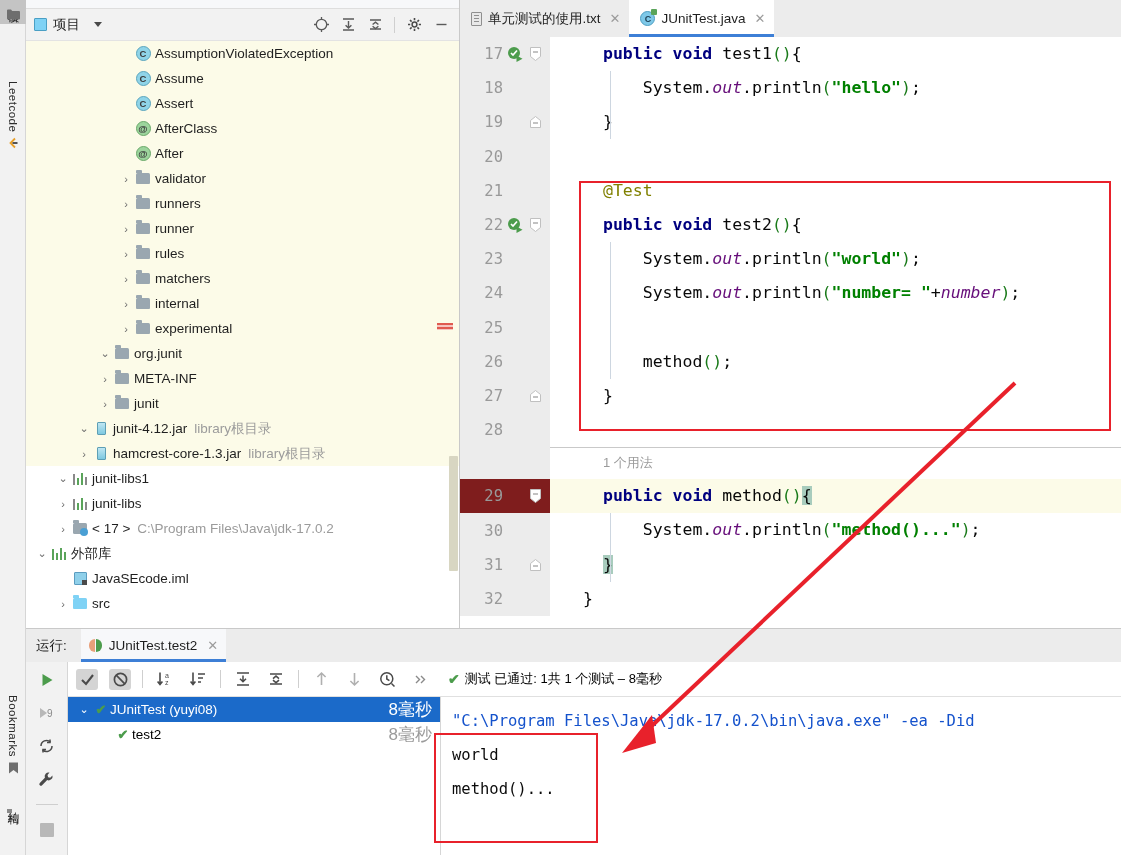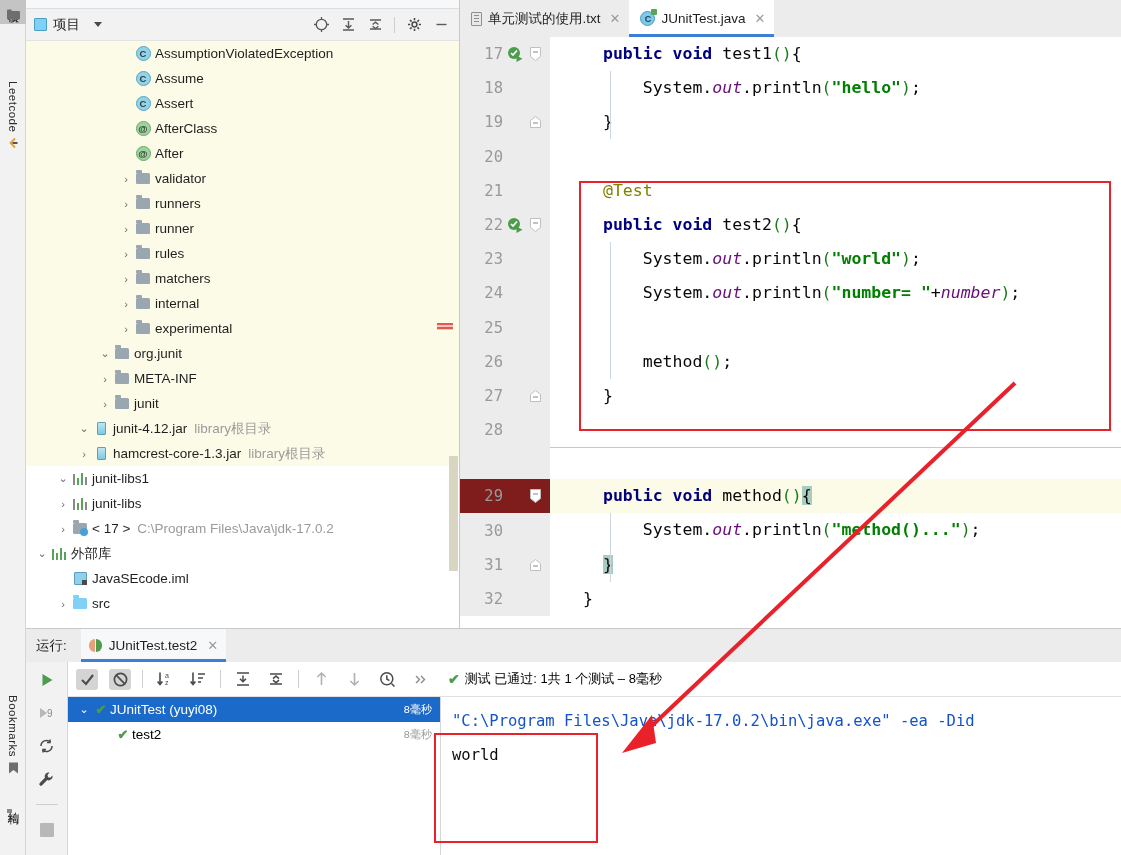--- a/index.html
+++ b/index.html
@@ -155,21 +155,21 @@
   .tt-ic { width: 22px; height: 21px; display: flex; align-items: center; justify-content: center; color: #4a4a4a; border-radius: 3px; }
   .tt-ic.pressed { background: #d4d4d4; }
   .tt-sep { width: 1px; height: 18px; background: #cfcfcf; }
   .tt-status { display: flex; align-items: center; gap: 5px; font-size: 13px; margin-left: 6px; white-space: nowrap; }
   .ok-check { color: #4c9c4c; font-size: 14px; font-weight: bold; }
 
   .run-split { flex: 1; display: flex; }
   .test-tree { width: 373px; border-right: 1px solid #d6d6d6; background: #fff; }
   .tt-row { height: 25px; display: flex; align-items: center; font-size: 13.5px; padding-left: 8px; }
   .tt-row.sel { background: #1b6ac9; color: #ffffff; }
-  .tt-row .dur { margin-left: auto; padding-right: 8px; font-size: 11px; color: #9b9b9b; font-family: Liberation Mono, monospace; }
+  .tt-row .dur { margin-left: auto; padding-right: 8px; font-size: 17px; color: #9b9b9b; }
   .tt-row.sel .dur { color: #ffffff; }
   .tt-arrow { width: 16px; text-align: center; font-size: 11px; }
   .tt-check { width: 18px; text-align: center; color: #4c9c4c; font-weight: bold; font-size: 13px; }
 
   .console { flex: 1; background: #ffffff; padding: 7px 0 0 11px; overflow: hidden; }
   .cons-line { font-family: "DejaVu Sans Mono", monospace; font-size: 15.5px; color: #0b0b0b; white-space: pre; line-height: 34px; }
   .cons-line.blue { color: #1452cc; }
 
   .cons-redbox { position: absolute; border: 2px solid #e8212b; pointer-events: none; }
 </style>
@@ -605,20 +605,21 @@
           <div class="gutter">
             <span class="lnum">28</span>
             <span class="run-ic"></span>
             <span class="fold"></span>
           </div>
           <div class="ctext" style="">&nbsp;</div>
         </div>
         <div style="position: relative; height: 32px;">
           <div class="gutter" style="height:32px"></div>
           <div class="sep-line" style="top:0"></div>
+          <div class="usage-hint" style="margin-left:90px;padding-left:53px;line-height:32px">1 个用法</div>
         </div>
         <div class="cline hl">
           <div class="gutter">
             <span class="lnum">29</span>
             <span class="run-ic"></span>
             <span class="fold">
               <svg width="11" height="14" viewBox="0 0 11 14">
                 <path d="M.5 .5h10v9l-5 4-5-4z" fill="#fff" stroke="#c0c0c0"></path>
                 <path d="M3 5h5" stroke="#9a9a9a" stroke-width="1.2"></path>
               </svg>
@@ -785,20 +786,21 @@
                 <span style="display:inline-block;width:22px"></span>
                 <span class="tt-arrow"></span>
                 <span class="tt-check">✔</span>
                 <span>test2</span>
                 <span class="dur">8毫秒</span>
               </div>
             </div>
           <div class="console" id="console-host">
               <div class="cons-line blue">"C:\Program Files\Java\jdk-17.0.2\bin\java.exe" -ea -Did</div>
               <div class="cons-line">world</div>
+              <div class="cons-line">method()...</div>
             </div>
         </div>
       </div>
     </div>
   </div>
 
   <div class="red-box" style="left:579px; top:181px; width:532px; height:250px;"></div>
   <div class="cons-redbox" style="left:434px; top:733px; width:164px; height:110px;"></div>
   <svg class="red-arrow" style="left:600px; top:375px;" width="430" height="380" viewBox="0 0 430 380">
     <line x1="415" y1="8" x2="40" y2="362" stroke="#e8212b" stroke-width="4"></line>

